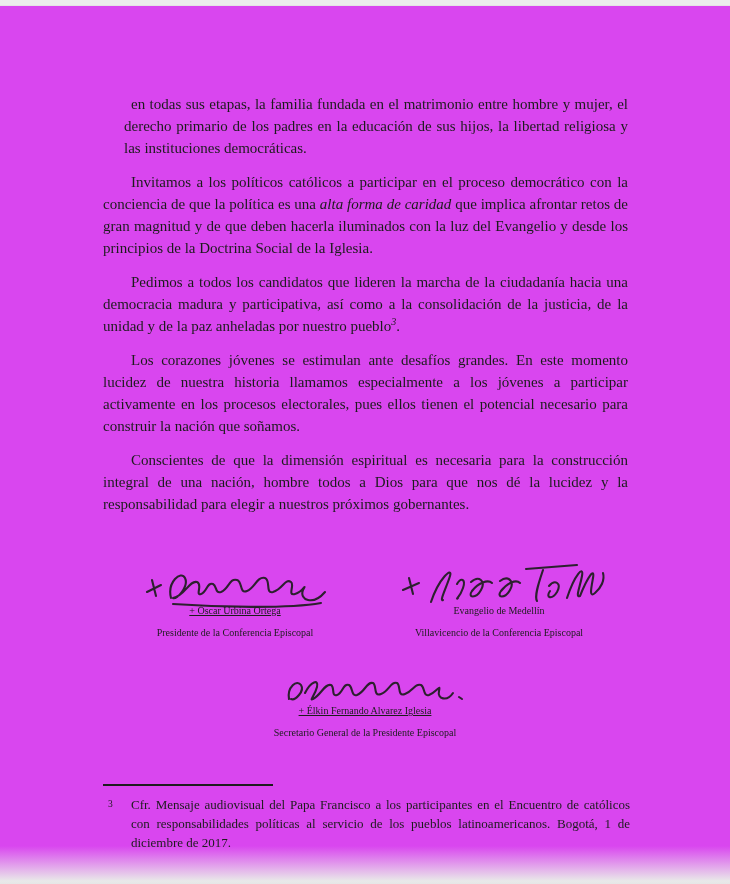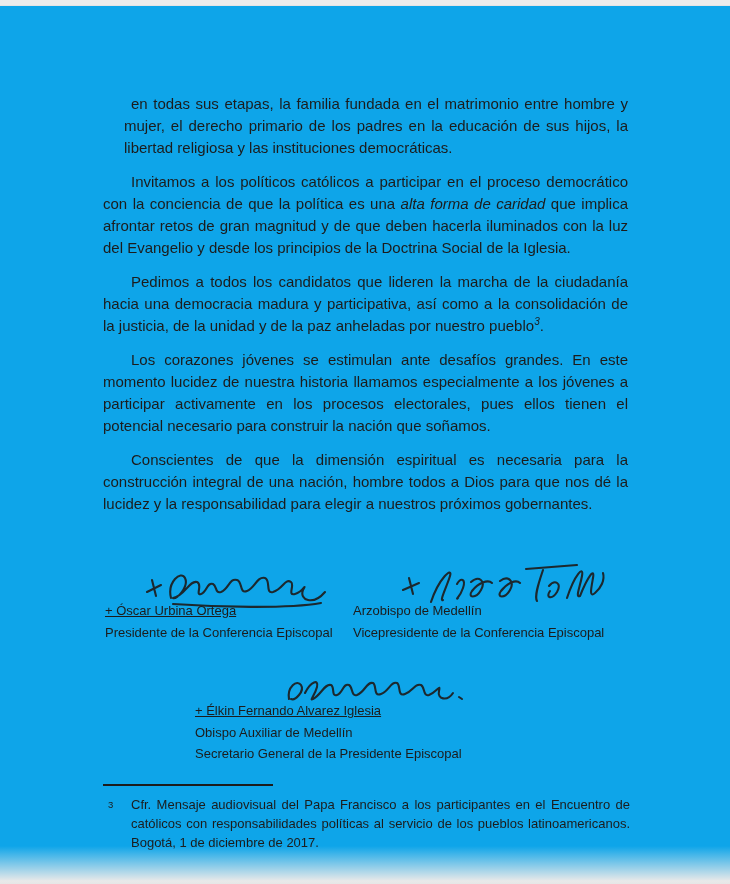--- a/index.html
+++ b/index.html
@@ -4,22 +4,22 @@
 <style>
   html, body {
     margin: 0;
     padding: 0;
     background: #ffffff;
   }
   #page {
     position: relative;
     width: 730px;
     height: 884px;
-    background: #0ea5e9;
-    font-family: Liberation Sans, sans-serif;
+    background: #d946ef;
+    font-family: Liberation Serif, serif;
     color: #1c1c1c;
     overflow: hidden;
   }
   .top-strip {
     position: absolute;
     top: 0; left: 0; right: 0;
     height: 5px;
     background: #ececec;
     border-bottom: 1px solid #e4e4e4;
   }
@@ -48,22 +48,22 @@
   }
   .content i { font-style: italic; }
   .content sup {
     font-size: 10px;
     line-height: 0;
     vertical-align: 6px;
     font-style: italic;
   }
   .sig-block {
     position: absolute;
-    text-align: left;
-    font-size: 13px;
+    text-align: center;
+    font-size: 10px;
     line-height: 21.5px;
   }
   .sig-block .sig-name.underlined { text-decoration: underline; }
   .sig-scribble {
     position: absolute;
     pointer-events: none;
   }
   .sig-scribble path {
     fill: none;
     stroke: #1d1d1d;
@@ -134,32 +134,31 @@
       <path d="M8 34 L24 27 M14 22 L18 38"></path>
       <path d="M36 46 C44 22 58 10 55 20 C52 30 44 46 48 44"></path>
       <path d="M62 28 C66 21 71 23 68 32 C65 41 60 44 63 42"></path>
       <path d="M76 26 C84 19 91 25 86 34 C81 43 72 42 77 35 C83 27 93 23 97 27"></path>
       <path d="M105 25 C113 19 120 25 115 34 C110 43 101 42 106 35 C112 27 121 23 125 27"></path>
       <path d="M131 13 L182 9"></path>
       <path d="M148 14 C144 26 139 40 142 45"></path>
       <path d="M154 30 C160 23 167 27 162 36 C157 44 150 42 155 35"></path>
       <path d="M172 42 C180 18 189 9 187 20 C185 31 180 42 185 40 C193 20 200 11 198 22 C196 33 194 42 200 37 C206 32 210 24 208 17"></path>
     </svg>
-    <div class="sig-role">Arzobispo de Medellín</div>
-    <div class="sig-role">Vicepresidente de la Conferencia Episcopal</div>
+    <div class="sig-role">Evangelio de Medellín</div>
+    <div class="sig-role">Villavicencio de la Conferencia Episcopal</div>
   </div>
 
   <div class="sig-block" id="sig-elkin">
     <svg class="sig-scribble" width="190" height="40" viewBox="0 0 190 40">
       <path d="M8 28 C6 16 16 8 20 14 C24 20 14 30 10 28"></path>
       <path d="M24 22 C30 10 38 8 36 16 C34 24 28 30 32 28 C40 24 44 12 50 14 C54 16 50 26 56 24 C62 22 62 12 68 14 C72 16 70 26 76 24 C84 21 86 10 92 12 C96 14 92 26 100 23 C108 20 110 10 116 12 C120 14 116 26 124 23 C132 20 134 12 140 14 C144 16 142 26 148 24 C156 21 160 12 158 20 C156 28 166 31 172 22"></path>
       <path d="M178 26 l3 2"></path>
     </svg>
     <div class="sig-name underlined">+ Élkin Fernando Alvarez Iglesia</div>
-    <div class="sig-role">Obispo Auxiliar de Medellín</div>
     <div class="sig-role">Secretario General de la Presidente Episcopal</div>
   </div>
 
   <div class="footnote">
     <div class="fn-rule"></div>
     <div class="fn-body">
       <span class="fn-marker">3</span>
       <span>Cfr. Mensaje audiovisual del Papa Francisco a los participantes en el Encuentro de católicos con responsabilidades políticas al servicio de los pueblos latinoamericanos.  Bogotá, 1 de diciembre de 2017.</span>
     </div>
   </div>

